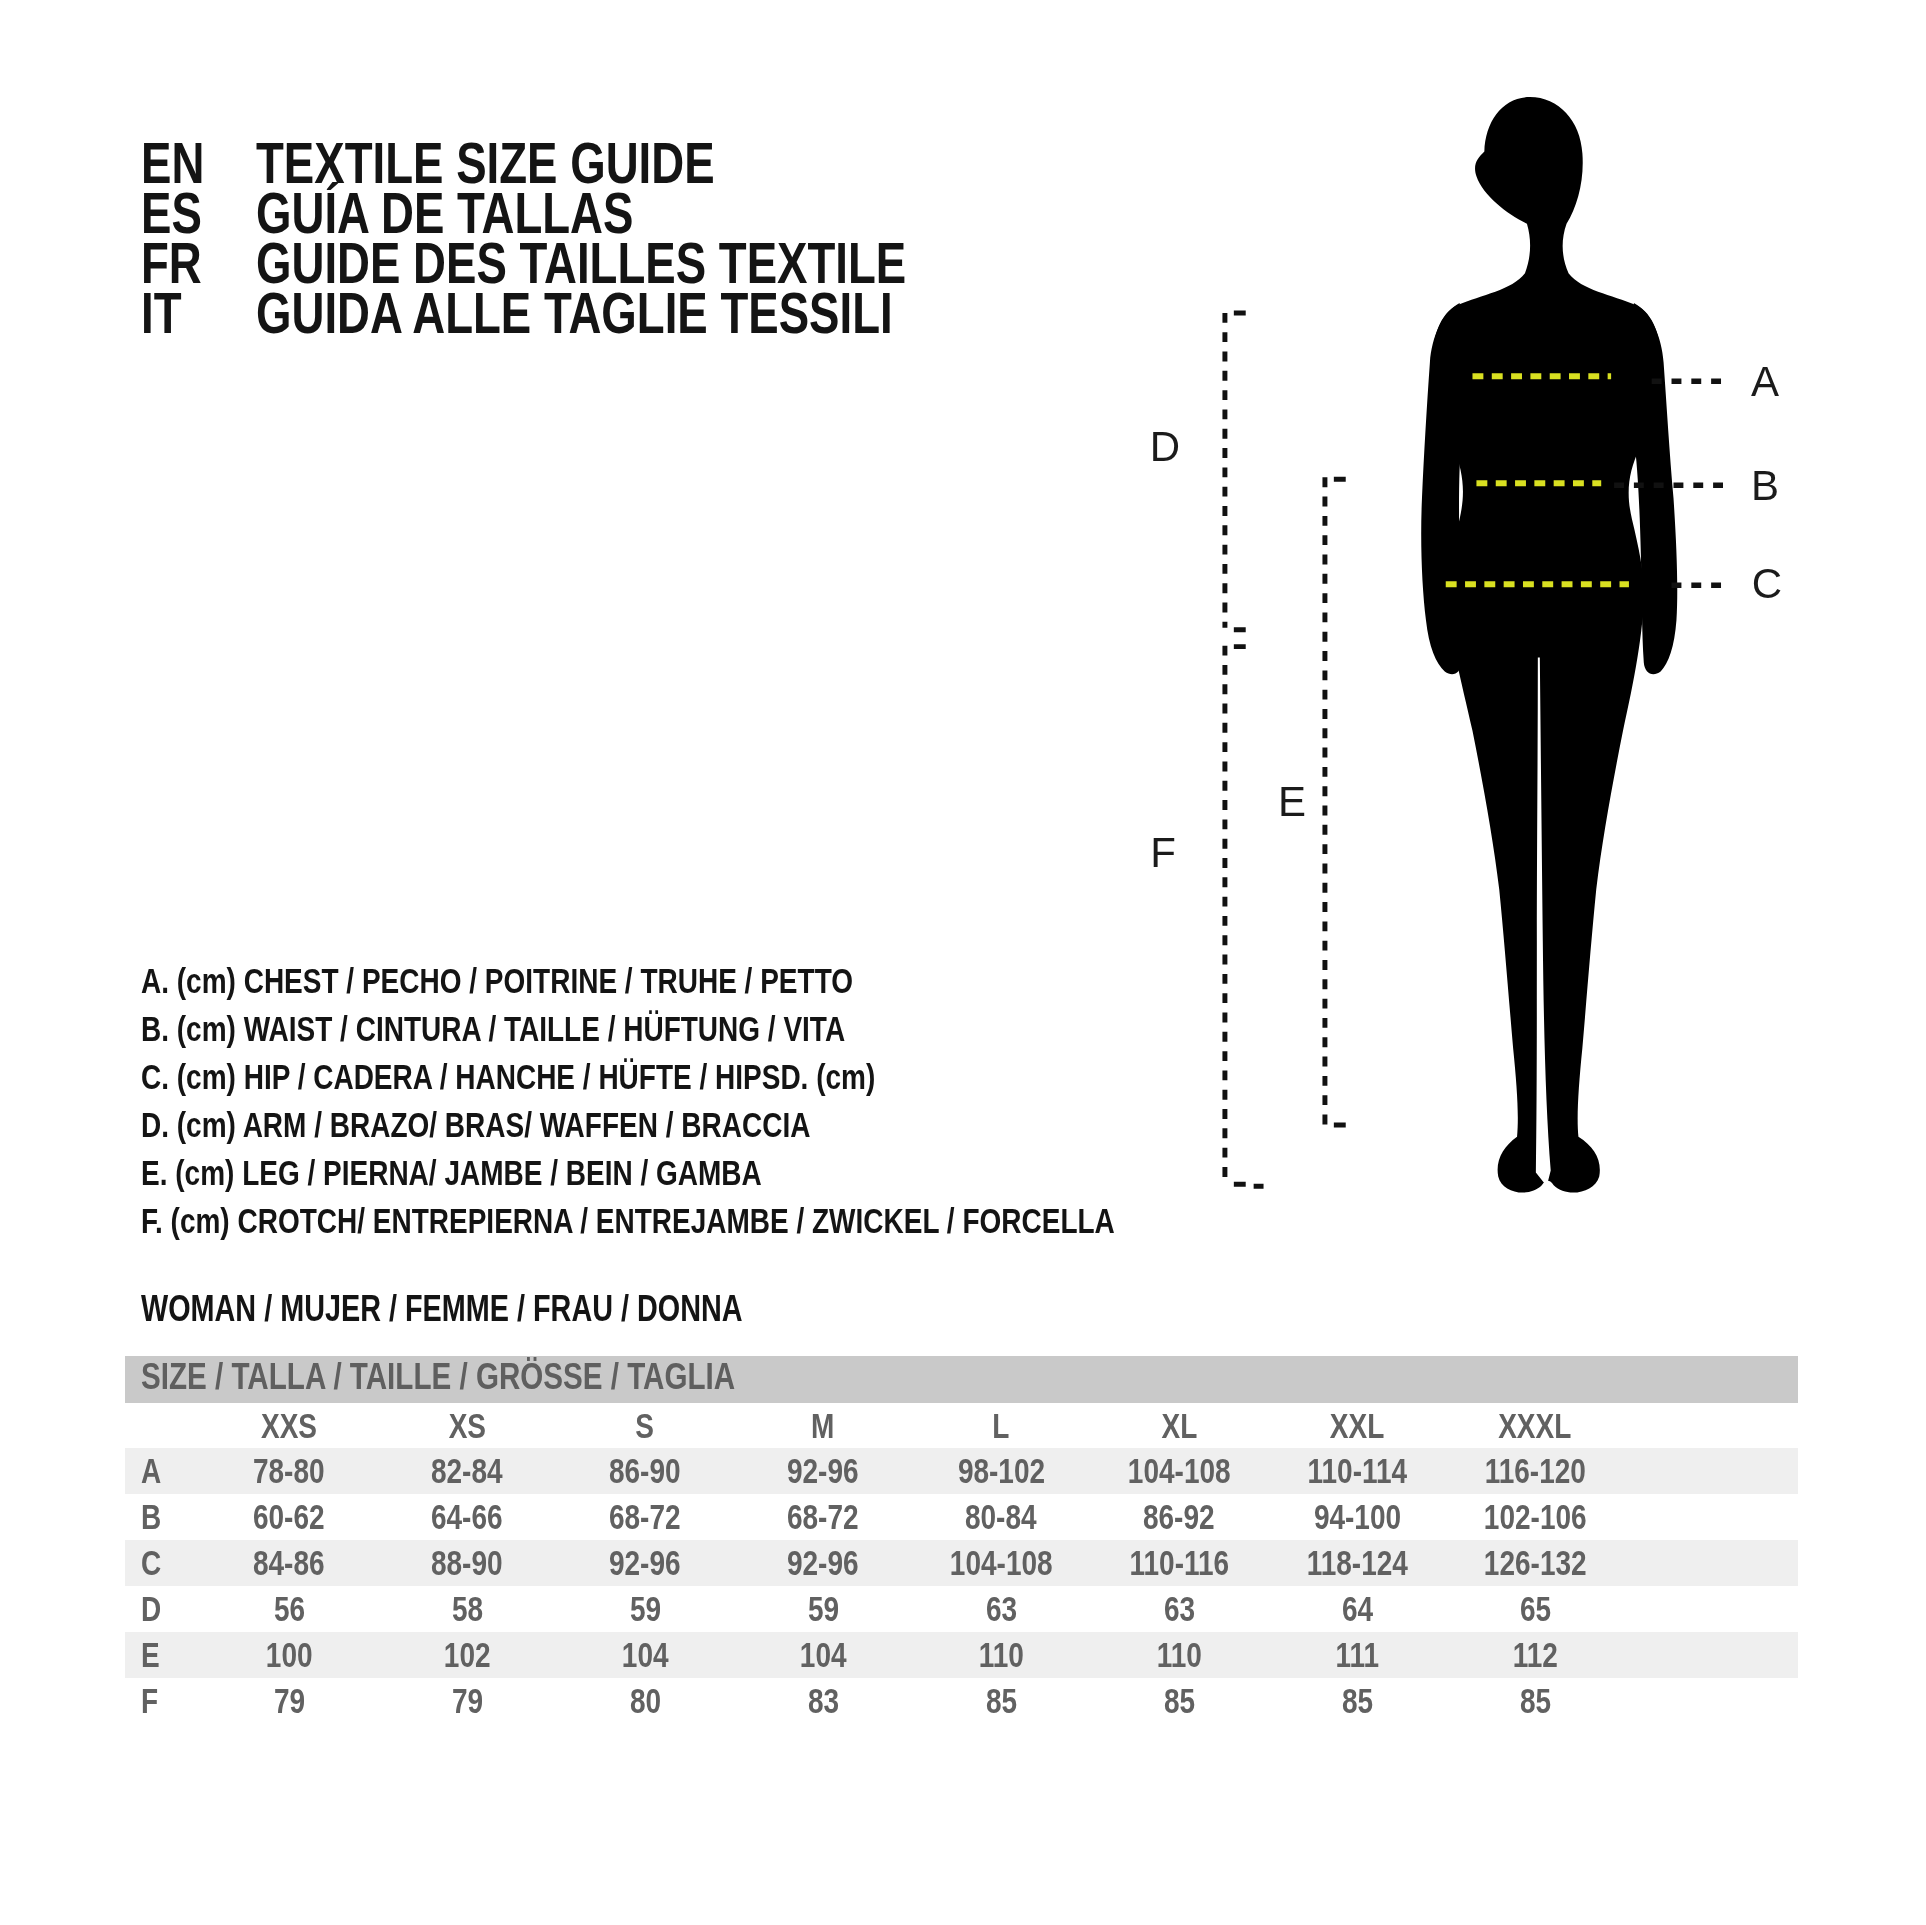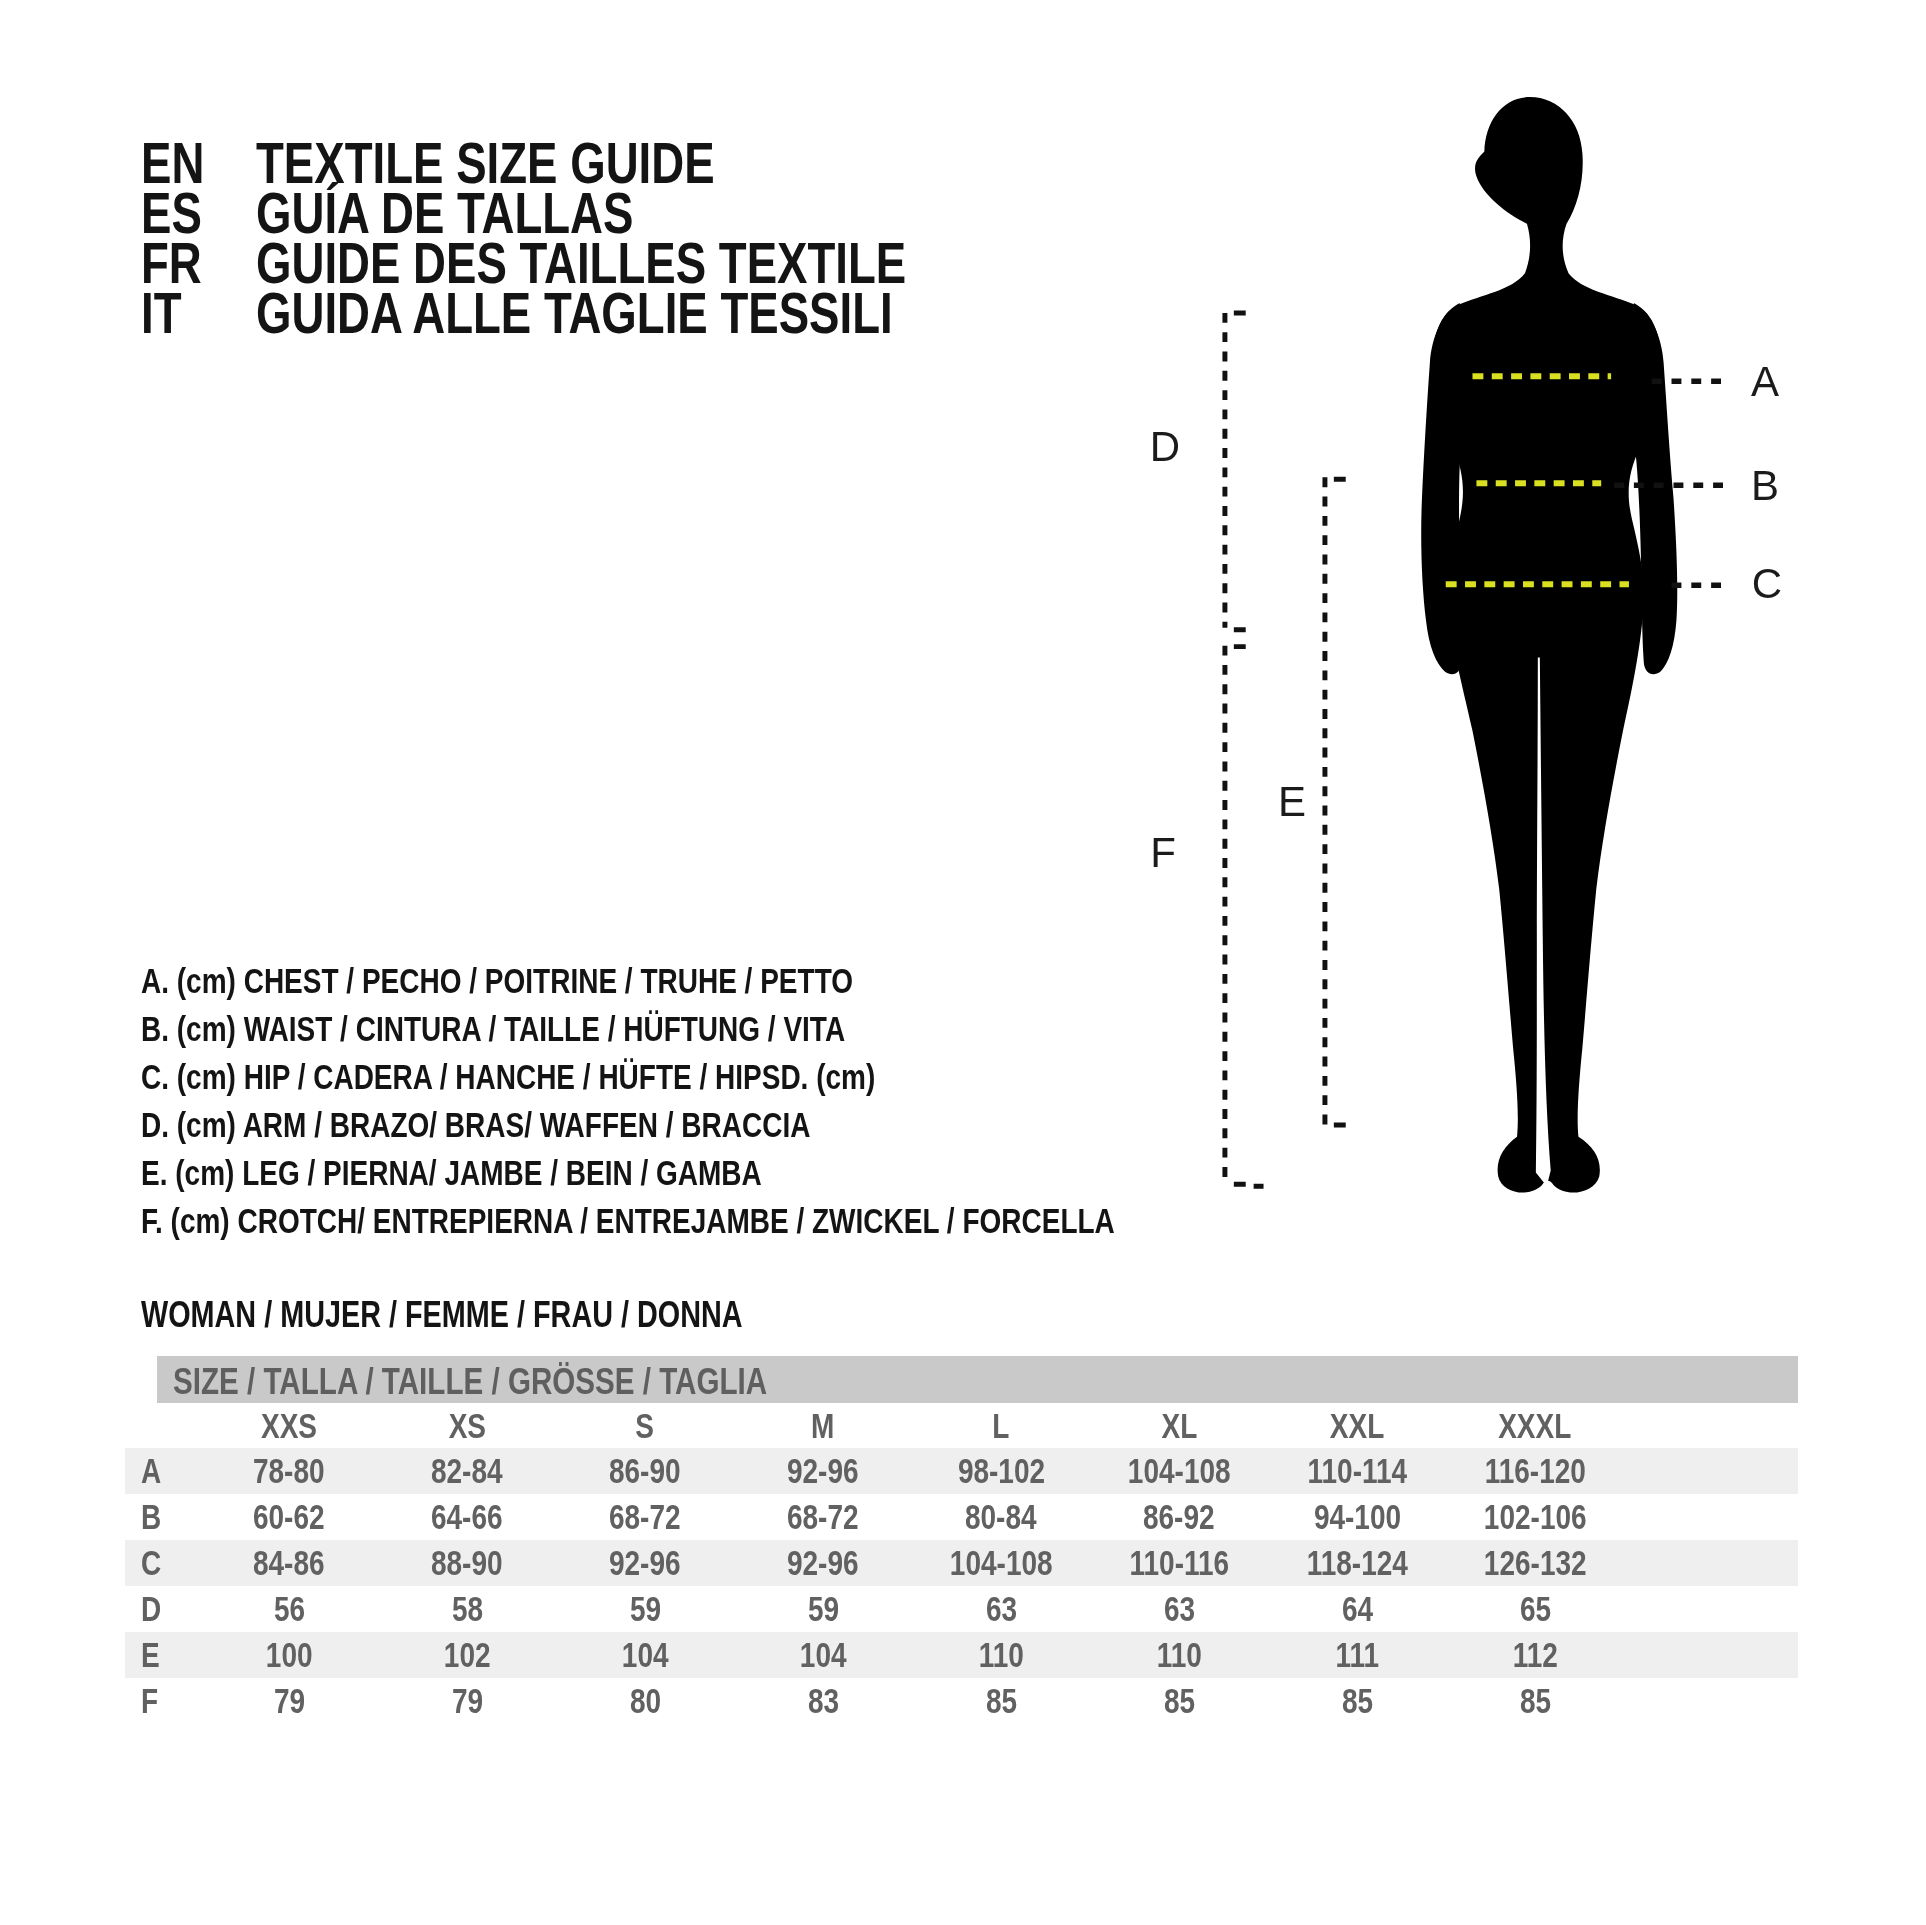--- a/index.html
+++ b/index.html
@@ -14,27 +14,27 @@
   
   .lang-block{position:absolute;left:141px;top:138px;font-size:57px;font-weight:700;}
   .lang-row{display:flex;height:50px;align-items:center;}
   .lang-code{width:115px;flex:0 0 115px;}
 
   
   .legend{position:absolute;left:141px;top:961px;font-size:35px;font-weight:700;}
   .legend-row{height:48px;display:flex;align-items:flex-start;}
 
   
-  .category{position:absolute;left:141px;top:1288px;height:48px;display:flex;align-items:flex-end;
+  .category{position:absolute;left:141px;top:1288px;height:48px;display:flex;align-items:flex-start;
             font-size:36px;font-weight:700;}
 
   
   .size-table{position:absolute;left:125px;top:1356px;width:1673px;}
-  .bar{height:47px;background:#c9c9c9;display:flex;align-items:flex-end;padding-left:16px;
-       font-size:37px;font-weight:700;color:#5f5f5f;box-sizing:border-box;margin-left:32px;}
+  .bar{height:47px;background:#c9c9c9;display:flex;align-items:flex-start;padding-left:16px;
+       font-size:37px;font-weight:700;color:#5f5f5f;box-sizing:border-box;}
   .trow{display:grid;grid-template-columns:75px repeat(8,178px) 1fr;align-items:center;
         height:46px;font-size:35px;font-weight:700;color:#616161;}
   .thead-row{height:45px;}
   .trow .c{text-align:center;}
   .trow .lab{padding-left:16px;text-align:left;}
   .stripe{background:#efefef;}
 
   
   .flabel{position:absolute;transform:translate(-50%,-50%);font-size:42px;font-weight:400;
           color:#1b1b1b;}

